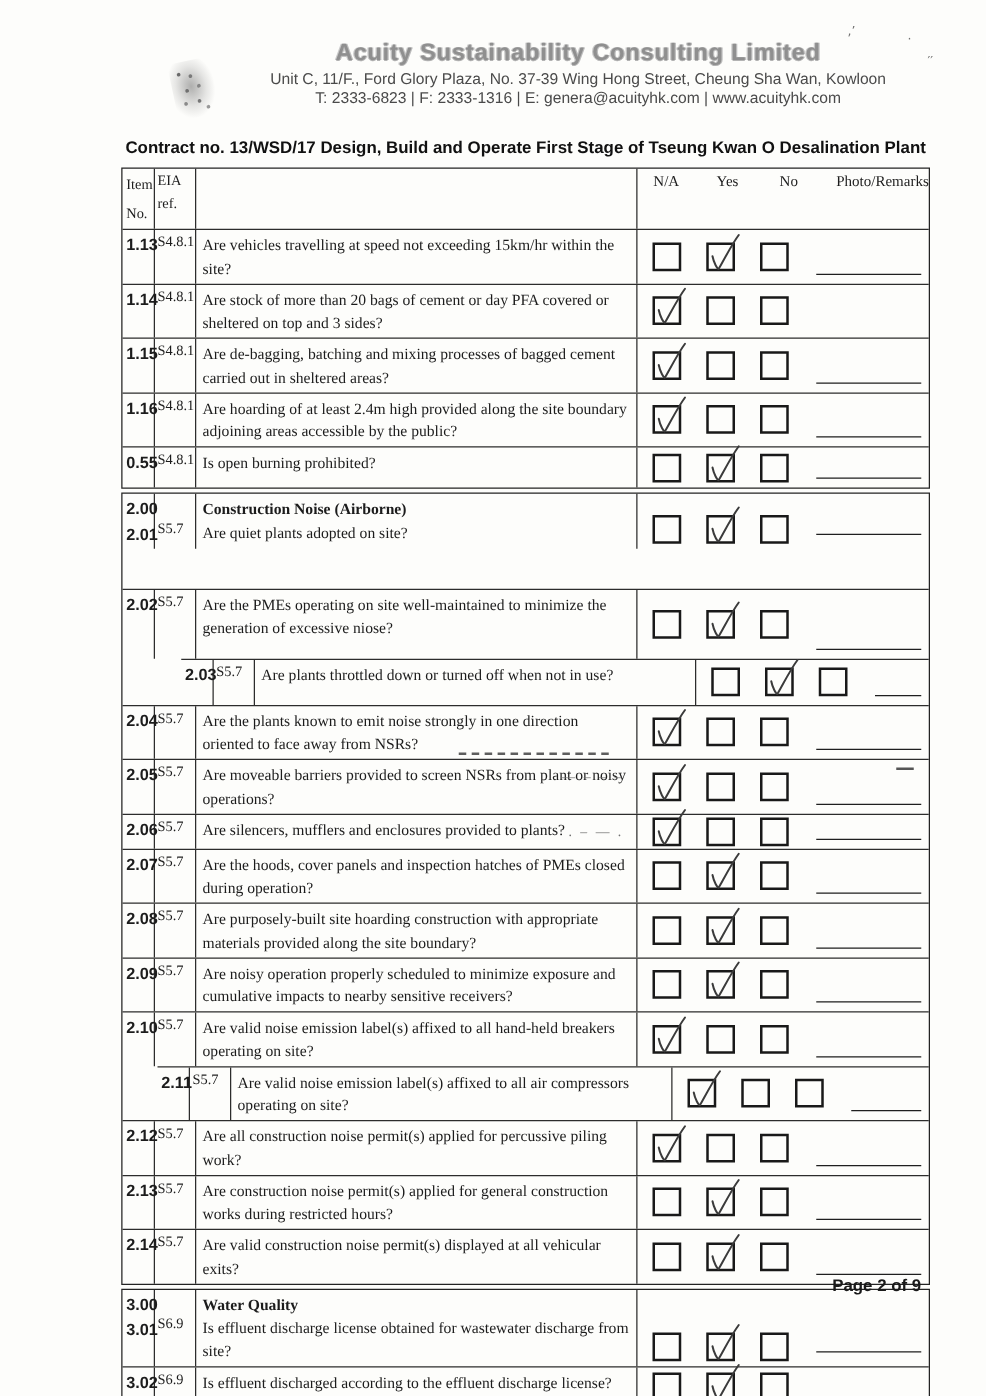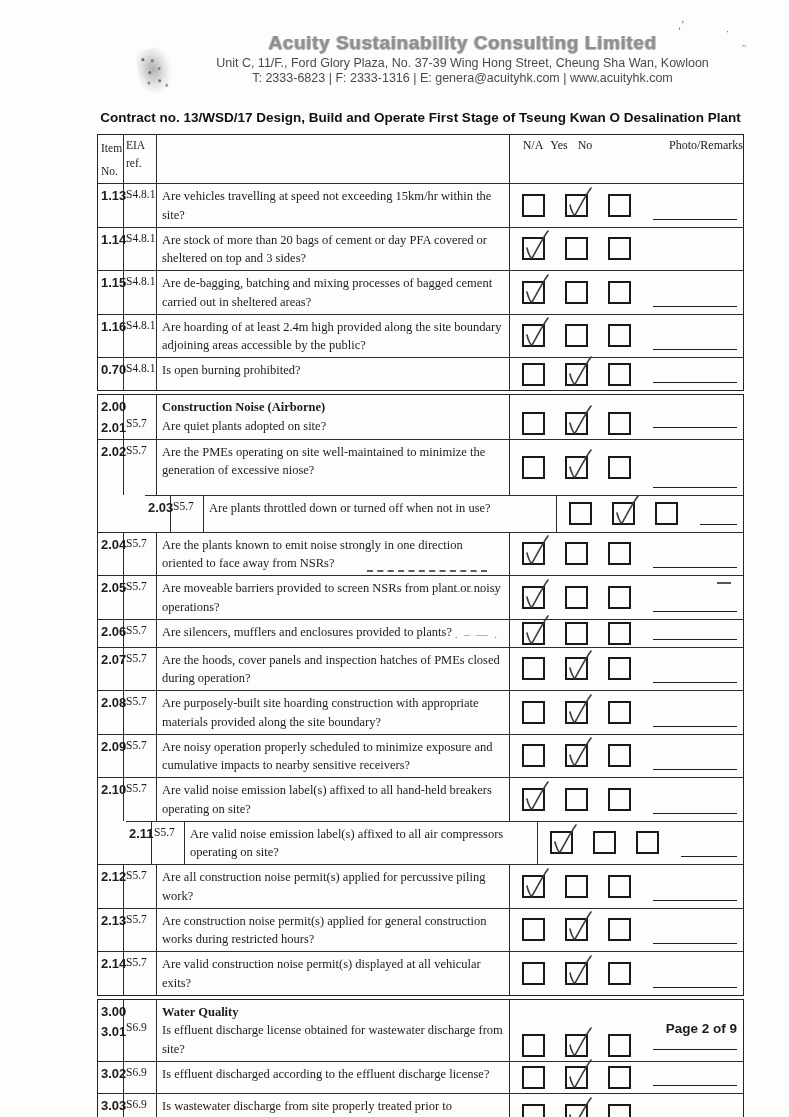--- a/index.html
+++ b/index.html
@@ -54,21 +54,21 @@
     font-size:12.5px;line-height:1.5;position:relative;}
   .col-q .title-line{font-weight:700;}
   .col-checks{flex:1;display:flex;align-items:center;position:relative;}
   .row.combined .col-checks{align-items:flex-end;padding-bottom:4px;}
   .hdr{font-size:12px;}
   .hdr .col-item,.hdr .col-eia{font-weight:400;}
   .hdr .col-item{font-family:"Liberation Serif", serif;font-size:11.5px;line-height:2.0;font-weight:400;}
   .hdr .col-checks{align-items:flex-start;padding-top:3px;}
   .hdr-label{width:22px;text-align:center;font-size:12px;}
   .hl-na{margin-left:12px;}
-  .hl-yes,.hl-no{margin-left:4px;}
+  .hl-yes,.hl-no{margin-left:27px;}
   .hl-remarks{flex:1;text-align:right;font-size:12px;}
   
   .box{
     width:19px;height:19px;border:2px solid #191919;margin-left:12px;
     position:relative;flex:0 0 auto;background:transparent;
   }
   .box + .box{margin-left:20px;}
   .tick{position:absolute;left:-3px;top:-9px;width:30px;height:34px;overflow:visible;pointer-events:none;}
   .tick path{fill:none;stroke:#3b3b3b;stroke-width:1.6;stroke-linecap:round;}
   
@@ -184,21 +184,21 @@
               </svg>
             </span>
             <span class="box"></span>
             <span class="box"></span>
             <span class="remark">
               <span class="rline"></span>
             </span>
           </div>
         </div>
         <div class="row" style="min-height: 33px;">
-          <div class="col col-item">0.70</div>
+          <div class="col col-item">0.55</div>
           <div class="col col-eia">S4.8.1</div>
           <div class="col col-q"><span>Is open burning prohibited?</span></div>
           <div class="col col-checks">
             <span class="box"></span>
             <span class="box">
               <svg class="tick" viewBox="0 0 30 34">
                 <path d="M6 18 C7 23, 10 29, 11 28 C13 25, 21 9, 27 1"></path>
               </svg>
             </span>
             <span class="box"></span>
@@ -228,21 +228,21 @@
               <svg class="tick" viewBox="0 0 30 34">
                 <path d="M6 18 C7 23, 10 29, 11 28 C13 25, 21 9, 27 1"></path>
               </svg>
             </span>
             <span class="box"></span>
             <span class="remark">
               <span class="rline"></span>
             </span>
           </div>
         </div>
-        <div class="row" style="min-height: 56px;">
+        <div class="row" style="min-height: 56px; margin-top: 32px;">
           <div class="col col-item">2.02</div>
           <div class="col col-eia">S5.7</div>
           <div class="col col-q"><span>Are the PMEs operating on site well-maintained to minimize the generation of excessive niose?</span></div>
           <div class="col col-checks">
             <span class="box"></span>
             <span class="box">
               <svg class="tick" viewBox="0 0 30 34">
                 <path d="M6 18 C7 23, 10 29, 11 28 C13 25, 21 9, 27 1"></path>
               </svg>
             </span>

